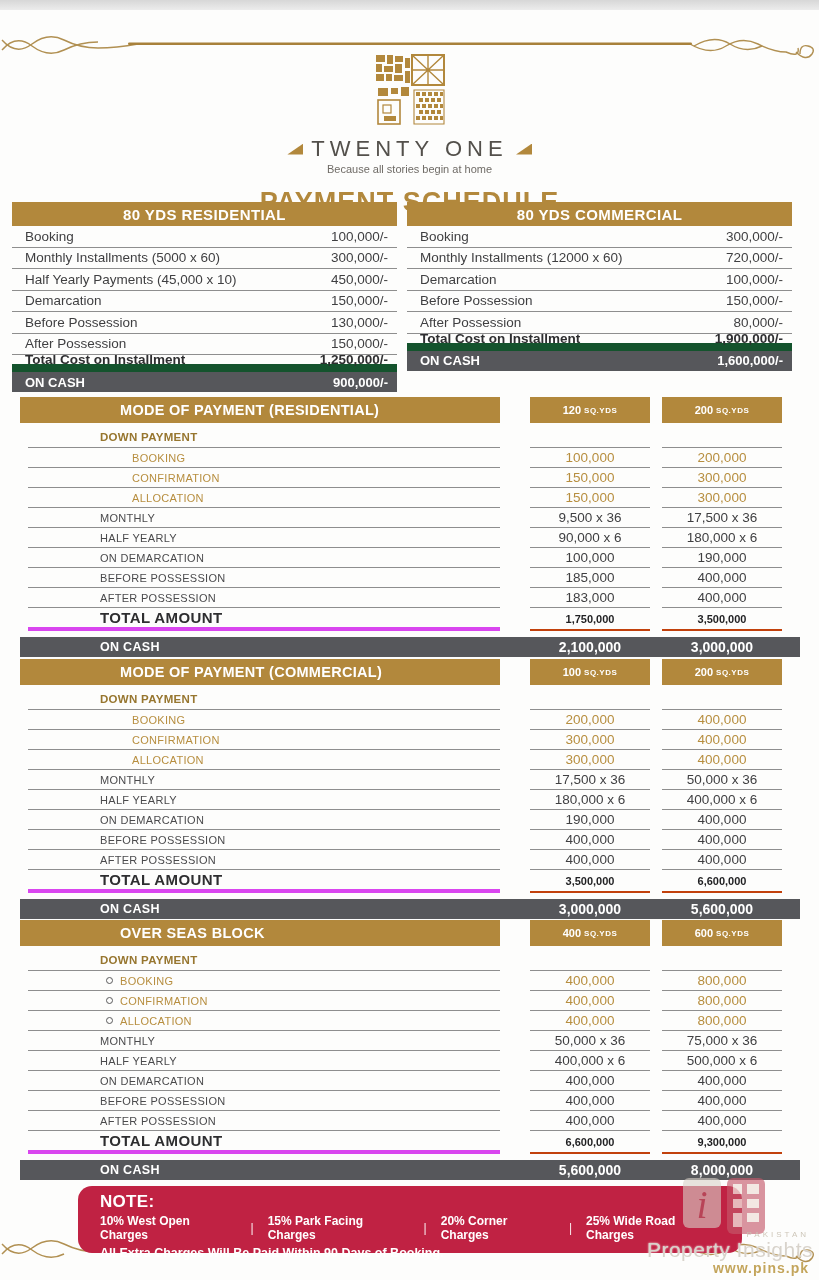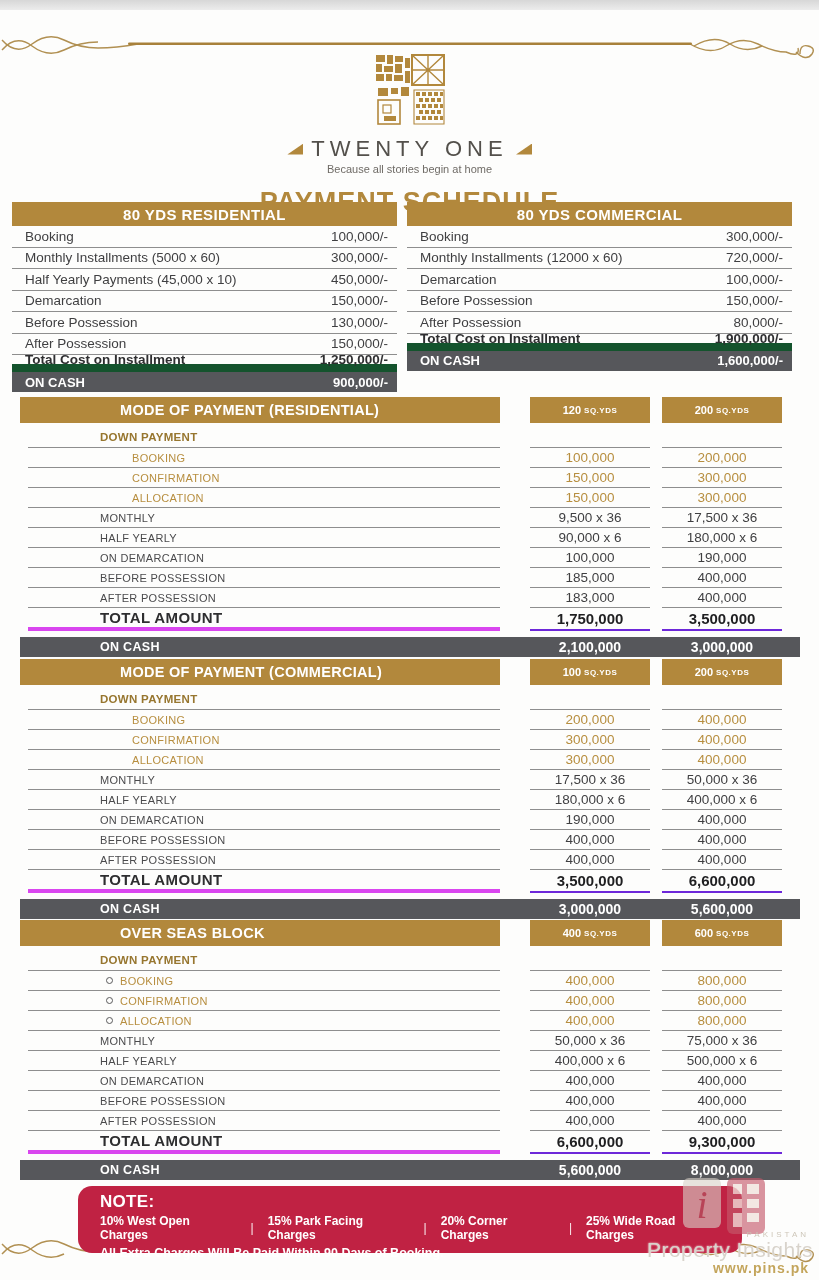--- a/index.html
+++ b/index.html
@@ -58,21 +58,21 @@
   .m-val + .m-val { margin-left:12px; }
   .m-row.dp .m-label-cell { font-weight:bold; color:#97762f; font-size:11.5px; }
   .m-row.gold .m-label-cell { color:#b78e3f; padding-left:104px; }
   .m-row.gold .m-val { color:#b78e3f; }
   .m-row.gold.bulleted .m-label-cell { padding-left:78px; }
   .bullet { width:7px; height:7px; border:1.5px solid #5a5a5c; border-radius:50%;
             display:inline-block; margin-right:7px; flex:none; }
   .m-row.total { height:23px; }
   .m-row.total .m-label-cell { font-size:15px; font-weight:bold; color:#2e2e30; letter-spacing:.4px;
                                border-bottom:4px solid #d946ef; }
-  .m-row.total .m-val { font-size:15px; font-weight:bold; color:#1f1f21; border-bottom:2px solid #6d28d9; }
+  .m-row.total .m-val { font-size:11px; font-weight:bold; color:#1f1f21; border-bottom:2px solid #c2410c; }
   .m-cash { position:relative; margin-top:6px; height:20px; background:#56575b; color:#fff;
             font-weight:bold; display:flex; align-items:center; }
   .m-cash .m-cash-label { padding-left:80px; font-size:12.5px; letter-spacing:.3px; }
   .m-cash .m-cash-v { position:absolute; width:120px; text-align:center; font-size:14px; }
   .m-cash .v1 { left:510px; }
   .m-cash .v2 { left:642px; }
 
   
   .note { position:absolute; left:78px; top:1186px; width:664px; height:67px; background:#c02243;
           border-radius:14px; color:#fff; padding:6px 20px 0 22px; z-index:2; }

